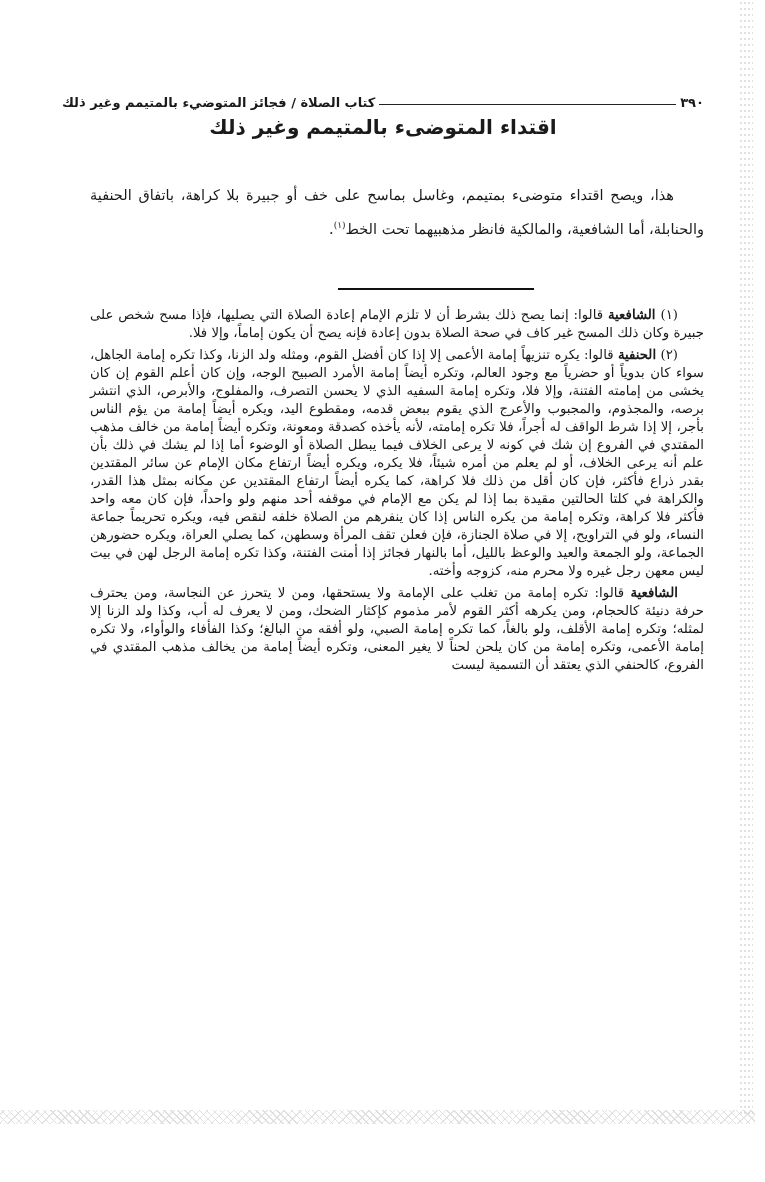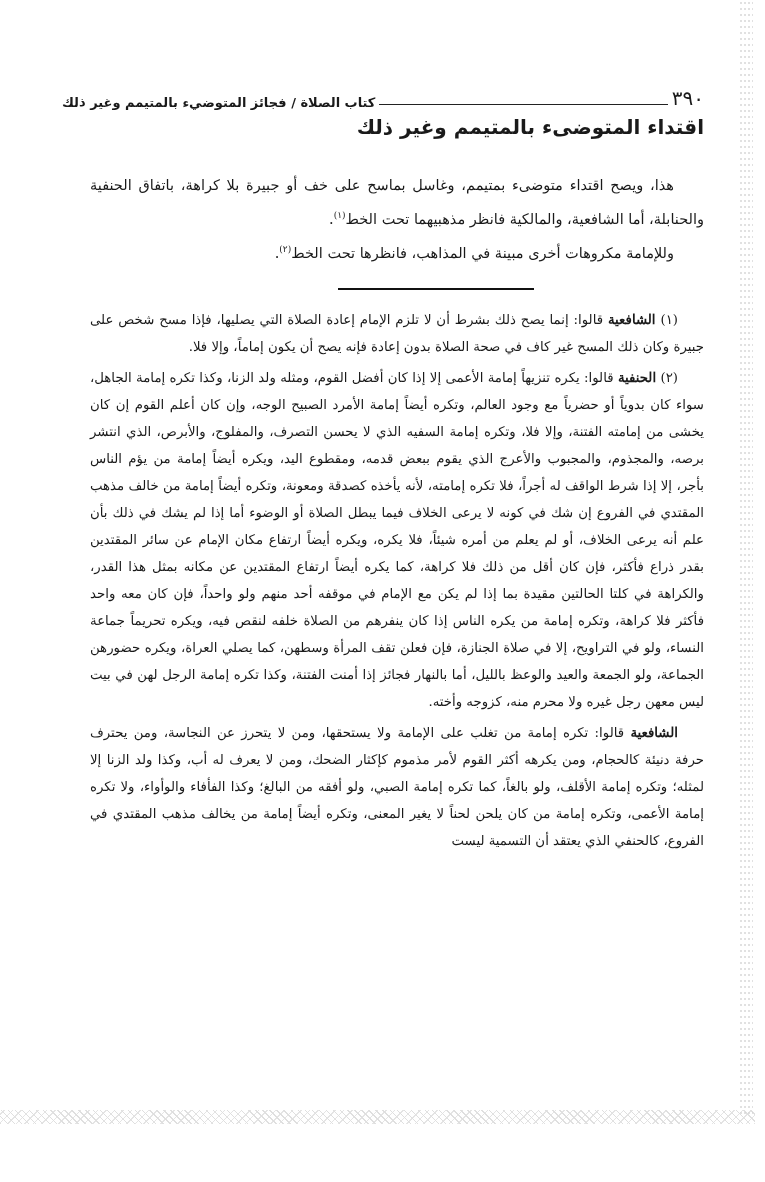--- a/index.html
+++ b/index.html
@@ -1,50 +1,49 @@
 <!DOCTYPE html>
 <html><head>
   <meta charset="utf-8">
   <style>
     html, body { margin: 0; padding: 0; background: #ffffff; }
     body { width: 765px; height: 1182px; position: relative; overflow: hidden; font-family: "DejaVu Serif", serif; color: #1a1a1a; }
     .page { position: absolute; left: 0; top: 0; width: 765px; height: 1182px; direction: rtl; }
     .edge-right { position: absolute; right: 12px; top: 0; width: 14px; height: 1115px; background-image: radial-gradient(#c9c9c9 0.6px, transparent 0.8px); background-size: 4px 6px; opacity: 0.55; }
     .edge-bottom { position: absolute; left: 0; top: 1110px; width: 755px; height: 14px; background-image: repeating-linear-gradient(45deg, #d2d2d2 0 1px, transparent 1px 5px), repeating-linear-gradient(-45deg, #d9d9d9 0 1px, transparent 1px 6px); opacity: 0.7; }
     .running-header { position: absolute; top: 88px; left: 62px; width: 642px; height: 22px; display: flex; align-items: flex-end; direction: rtl; }
-    .page-number { font-family: "DejaVu Sans", sans-serif; font-weight: normal; font-size: 20px; }
+    .page-number { font-family: "DejaVu Sans", sans-serif; font-weight: bold; font-size: 13px; }
     .header-rule { flex: 1; border-bottom: 1.5px solid #222; margin: 0 4px 5px 4px; }
     .header-title { font-family: "DejaVu Sans", sans-serif; font-weight: bold; font-size: 13px; white-space: nowrap; }
-    .section-title { position: absolute; top: 115px; left: 62px; width: 642px; text-align: right; font-family: "DejaVu Sans", sans-serif; font-weight: bold; font-size: 20px; }
+    .section-title { position: absolute; top: 115px; left: 62px; width: 642px; text-align: center; font-family: "DejaVu Sans", sans-serif; font-weight: bold; font-size: 20px; }
     .body-text { position: absolute; left: 90px; width: 614px; font-size: 14.5px; line-height: 30px; text-align: justify; text-align-last: right; }
     .body-text p { margin: 0; text-indent: 30px; }
     .footnote-rule { position: absolute; top: 288px; left: 338px; width: 196px; border-top: 2px solid #111; }
-    .footnotes { position: absolute; top: 306px; left: 90px; width: 614px; font-size: 13.3px; line-height: 27px; text-align: justify; }
+    .footnotes { position: absolute; top: 306px; left: 90px; width: 614px; font-size: 13.3px; line-height: 18px; text-align: justify; }
     .footnotes p { margin: 0 0 4px 0; text-indent: 26px; }
     .footnotes b { font-weight: bold; }
     sup { font-size: 9px; }
   </style>
 </head>
 <body>
 
 <div class="page">
   <div class="edge-right"></div>
   <div class="edge-bottom"></div>
 
   <div class="running-header">
     <span class="page-number">٣٩٠</span>
     <span class="header-rule"></span>
     <span class="header-title">كتاب الصلاة / فجائز المتوضيء بالمتيمم وغير ذلك</span>
   </div>
 
   <div class="section-title">اقتداء المتوضىء بالمتيمم وغير ذلك</div>
 
-  <div class="body-text" style="top:170px;">
+  <div class="body-text" style="top:180px;">
     <p><span>هذا، ويصح اقتداء متوضىء بمتيمم، وغاسل بماسح على خف أو جبيرة بلا كراهة، باتفاق الحنفية والحنابلة، أما الشافعية، والمالكية فانظر مذهبيهما تحت الخط</span><sup>(١)</sup><span>.</span></p>
-    <p><span>وللإمامة مكروهات أخرى مبينة في المذاهب، فانظرها تحت الخط</span><sup>(٢)</sup><span>.</span></p>
   </div>
 
   <div class="footnote-rule"></div>
 
   <div class="footnotes">
     <p><span>(١)</span> <b>الشافعية</b> <span>قالوا: إنما يصح ذلك بشرط أن لا تلزم الإمام إعادة الصلاة التي يصليها، فإذا مسح شخص على جبيرة وكان ذلك المسح غير كاف في صحة الصلاة بدون إعادة فإنه يصح أن يكون إماماً، وإلا فلا.</span></p>
     <p><span>(٢)</span> <b>الحنفية</b> <span>قالوا: يكره تنزيهاً إمامة الأعمى إلا إذا كان أفضل القوم، ومثله ولد الزنا، وكذا تكره إمامة الجاهل، سواء كان بدوياً أو حضرياً مع وجود العالم، وتكره أيضاً إمامة الأمرد الصبيح الوجه، وإن كان أعلم القوم إن كان يخشى من إمامته الفتنة، وإلا فلا، وتكره إمامة السفيه الذي لا يحسن التصرف، والمفلوج، والأبرص، الذي انتشر برصه، والمجذوم، والمجبوب والأعرج الذي يقوم ببعض قدمه، ومقطوع اليد، ويكره أيضاً إمامة من يؤم الناس بأجر، إلا إذا شرط الواقف له أجراً، فلا تكره إمامته، لأنه يأخذه كصدقة ومعونة، وتكره أيضاً إمامة من خالف مذهب المقتدي في الفروع إن شك في كونه لا يرعى الخلاف فيما يبطل الصلاة أو الوضوء أما إذا لم يشك في ذلك بأن علم أنه يرعى الخلاف، أو لم يعلم من أمره شيئاً، فلا يكره، ويكره أيضاً ارتفاع مكان الإمام عن سائر المقتدين بقدر ذراع فأكثر، فإن كان أقل من ذلك فلا كراهة، كما يكره أيضاً ارتفاع المقتدين عن مكانه بمثل هذا القدر، والكراهة في كلتا الحالتين مقيدة بما إذا لم يكن مع الإمام في موقفه أحد منهم ولو واحداً، فإن كان معه واحد فأكثر فلا كراهة، وتكره إمامة من يكره الناس إذا كان ينفرهم من الصلاة خلفه لنقص فيه، ويكره تحريماً جماعة النساء، ولو في التراويح، إلا في صلاة الجنازة، فإن فعلن تقف المرأة وسطهن، كما يصلي العراة، ويكره حضورهن الجماعة، ولو الجمعة والعيد والوعظ بالليل، أما بالنهار فجائز إذا أمنت الفتنة، وكذا تكره إمامة الرجل لهن في بيت ليس معهن رجل غيره ولا محرم منه، كزوجه وأخته.</span></p>
     <p><b>الشافعية</b> <span>قالوا: تكره إمامة من تغلب على الإمامة ولا يستحقها، ومن لا يتحرز عن النجاسة، ومن يحترف حرفة دنيئة كالحجام، ومن يكرهه أكثر القوم لأمر مذموم كإكثار الضحك، ومن لا يعرف له أب، وكذا ولد الزنا إلا لمثله؛ وتكره إمامة الأقلف، ولو بالغاً، كما تكره إمامة الصبي، ولو أفقه من البالغ؛ وكذا الفأفاء والوأواء، ولا تكره إمامة الأعمى، وتكره إمامة من كان يلحن لحناً لا يغير المعنى، وتكره أيضاً إمامة من يخالف مذهب المقتدي في الفروع، كالحنفي الذي يعتقد أن التسمية ليست</span></p>
   </div>
 </div>

